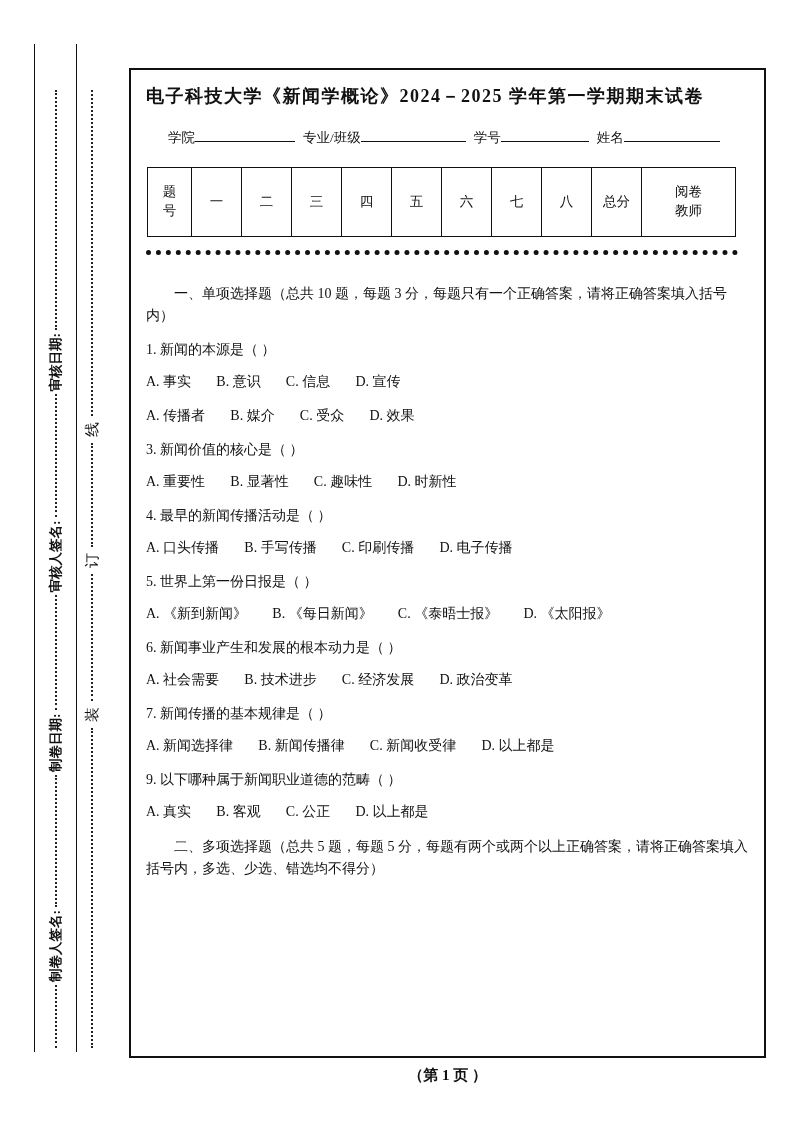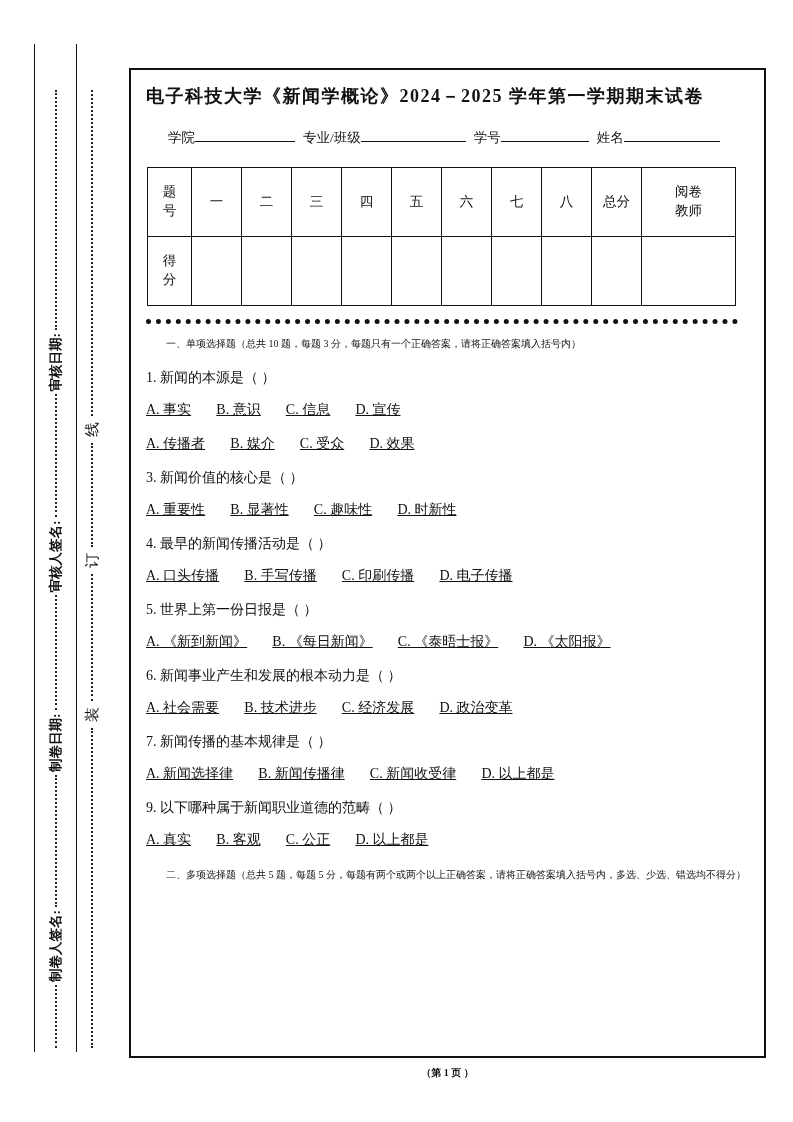--- a/index.html
+++ b/index.html
@@ -71,31 +71,31 @@
   }
   .score-table tr.r1 td { height: 47px; }
   .score-table tr.r2 td { height: 37px; }
   .cw1 { width: 44px; } .cwm { width: 50px; } .cwg { width: 94px; }
   .stacked  { width: 1.25em; margin: 15px auto; line-height: 1.4; }
   .stacked2 { width: 2.4em;  margin: 12px auto; line-height: 1.4; }
 
   .dotted-rule { margin: 13px 0 0; width: 592px; border-top: 5px dotted #111; }
 
   .section-heading {
-    margin: 9px 0 0; font-size: 10px; line-height: 22px; text-indent: 2em;
+    margin: 28px 0 0; font-size: 14px; line-height: 22px; text-indent: 2em;
   }
   .question-list { margin-top: 13px; }
   .q-stem    { font-size: 14px; line-height: 20px; margin: 0 0 12px; }
   .q-options { font-size: 14px; line-height: 20px; margin: 0 0 14px; }
-  .option { margin-right: 1.8em; text-decoration: underline; }
+  .option { margin-right: 1.8em; }
   .option:last-child { margin-right: 0; }
 
   .footer {
     position: absolute; left: 129px; top: 1066px; width: 637px;
-    text-align: center; font-weight: bold; font-size: 10px;
+    text-align: center; font-weight: bold; font-size: 15px;
   }
 </style>
 </head>
 <body>
 
 <div class="sheet">
 
   <div class="vline l1"></div>
   <div class="vline l2"></div>
 
@@ -145,35 +145,20 @@
         <td class="cwm">四</td>
         <td class="cwm">五</td>
         <td class="cwm">六</td>
         <td class="cwm">七</td>
         <td class="cwm">八</td>
         <td class="cwm">总分</td>
         <td class="cwg">
               <div class="stacked2">阅卷教师</div>
             </td>
       </tr>
-      <tr class="r2">
-        <td>
-              <div class="stacked">得分</div>
-            </td>
-        <td></td>
-        <td></td>
-        <td></td>
-        <td></td>
-        <td></td>
-        <td></td>
-        <td></td>
-        <td></td>
-        <td></td>
-        <td></td>
-      </tr>
     </tbody>
       </table>
 
     <div class="dotted-rule"></div>
 
     <p class="section-heading">一、单项选择题（总共 10 题，每题 3 分，每题只有一个正确答案，请将正确答案填入括号内）</p>
 
     <div class="question-list">
   <div class="q-block">
     <p class="q-stem">1.  新闻的本源是（  ）</p>

